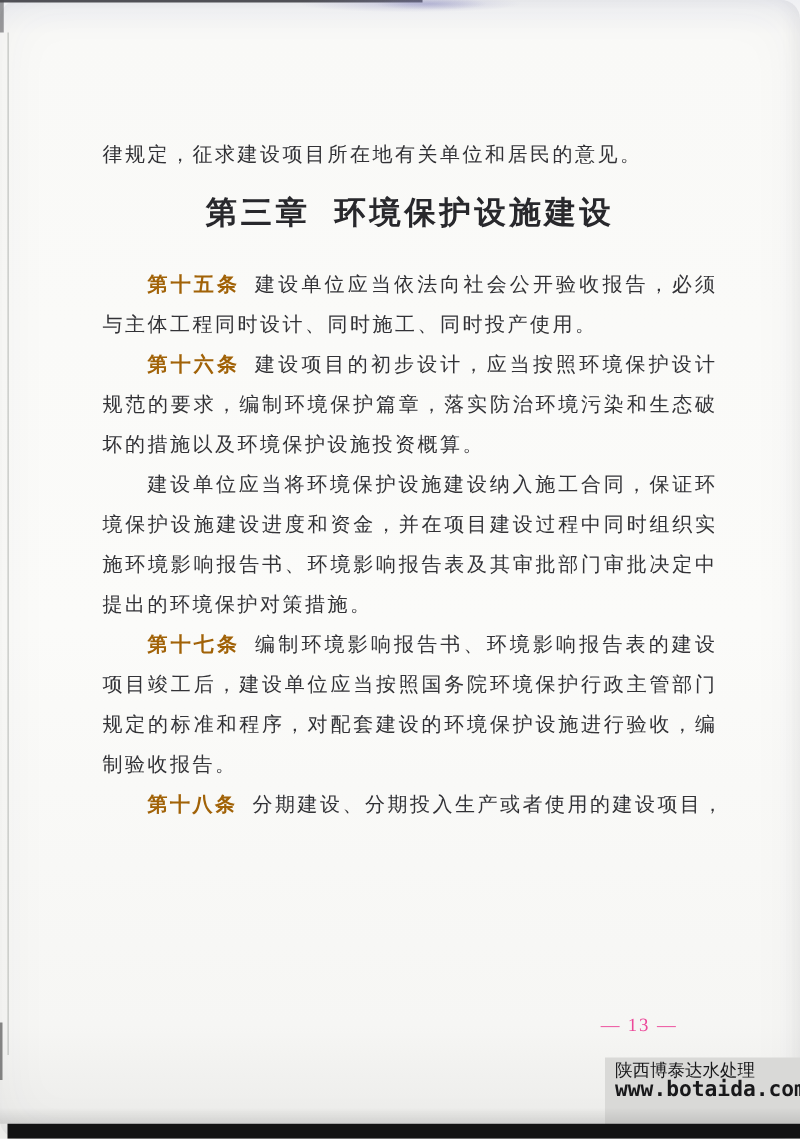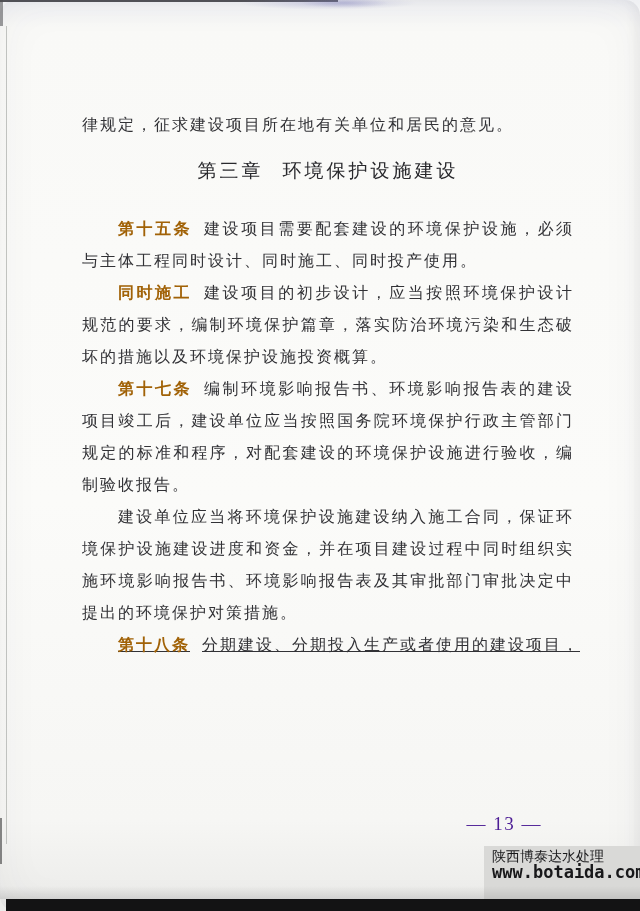--- a/index.html
+++ b/index.html
@@ -29,34 +29,34 @@
   .bottom-bar { position: absolute; left: 6px; top: 899px; width: 634px; height: 12px; background: #131314; }
 
   
   .content {
     position: absolute; left: 82px; top: 109px; width: 492px;
     font-size: 16px; line-height: 32px; letter-spacing: 2px;
     color: #323236; text-align: justify;
   }
   .content p { margin: 0; }
   p.article { text-indent: 36px; }
-  p.last-article { white-space: nowrap; text-align: right; text-decoration: underline; }
+  p.last-article { white-space: nowrap; text-align: right; }
   .chapter-heading {
     margin: 14px 0 26px; text-align: center;
-    font-size: 19px; font-weight: normal; color: #28282c; letter-spacing: 3px;
+    font-size: 25px; font-weight: bold; color: #28282c; letter-spacing: 3px;
     line-height: 32px;
   }
   .chapter-heading .title-gap { margin-left: 19px; }
   .article-label { font-weight: bold; color: #a16207; padding-right: 12px; }
   .article-label:empty { padding-right: 0; }
 
   
   .page-number {
     position: absolute; top: 813px; right: 98px;
-    font-size: 19px; letter-spacing: 1.5px; color: #4c1d95;
+    font-size: 15px; letter-spacing: 1.5px; color: #ec4899;
   }
   .watermark {
     position: absolute; left: 484px; top: 846px;
     background: #d9d9d7; color: #18181a;
     padding: 2px 8px 20px 8px; line-height: 16px; text-align: left;
   }
   .watermark .wm-company { font-family: "Liberation Sans", "DejaVu Sans", sans-serif; font-size: 14px; display: block; }
   .watermark .wm-url { font-family: "DejaVu Sans Mono", "Liberation Mono", monospace; font-size: 17px; font-weight: bold; display: block; }
 </style>
 </head>
@@ -73,33 +73,33 @@
 
   <div class="content">
 
     <p>律规定，征求建设项目所在地有关单位和居民的意见。</p>
 
     <div class="chapter-heading">
       <span>第三章</span><span class="title-gap">环境保护设施建设</span>
     </div>
 
     <p class="article">
-      <span class="article-label">第十五条</span><span>建设项目需要配套建设的环境保护设施，必须与主体工程同时设计、同时施工、同时投产使用。</span>
+      <span class="article-label">第十五条</span><span>建设单位应当依法向社会公开验收报告，必须与主体工程同时设计、同时施工、同时投产使用。</span>
     </p>
 
     <p class="article">
-      <span class="article-label">同时施工</span><span>建设项目的初步设计，应当按照环境保护设计规范的要求，编制环境保护篇章，落实防治环境污染和生态破坏的措施以及环境保护设施投资概算。</span>
+      <span class="article-label">第十六条</span><span>建设项目的初步设计，应当按照环境保护设计规范的要求，编制环境保护篇章，落实防治环境污染和生态破坏的措施以及环境保护设施投资概算。</span>
+    </p>
+
+    <p class="article">
+      <span class="article-label"></span><span>建设单位应当将环境保护设施建设纳入施工合同，保证环境保护设施建设进度和资金，并在项目建设过程中同时组织实施环境影响报告书、环境影响报告表及其审批部门审批决定中提出的环境保护对策措施。</span>
     </p>
 
     <p class="article">
       <span class="article-label">第十七条</span><span>编制环境影响报告书、环境影响报告表的建设项目竣工后，建设单位应当按照国务院环境保护行政主管部门规定的标准和程序，对配套建设的环境保护设施进行验收，编制验收报告。</span>
-    </p>
-
-    <p class="article">
-      <span class="article-label"></span><span>建设单位应当将环境保护设施建设纳入施工合同，保证环境保护设施建设进度和资金，并在项目建设过程中同时组织实施环境影响报告书、环境影响报告表及其审批部门审批决定中提出的环境保护对策措施。</span>
     </p>
 
 
 
     <p class="article last-article">
       <span class="article-label">第十八条</span><span>分期建设、分期投入生产或者使用的建设项目，</span>
     </p>
 
   </div>
 

